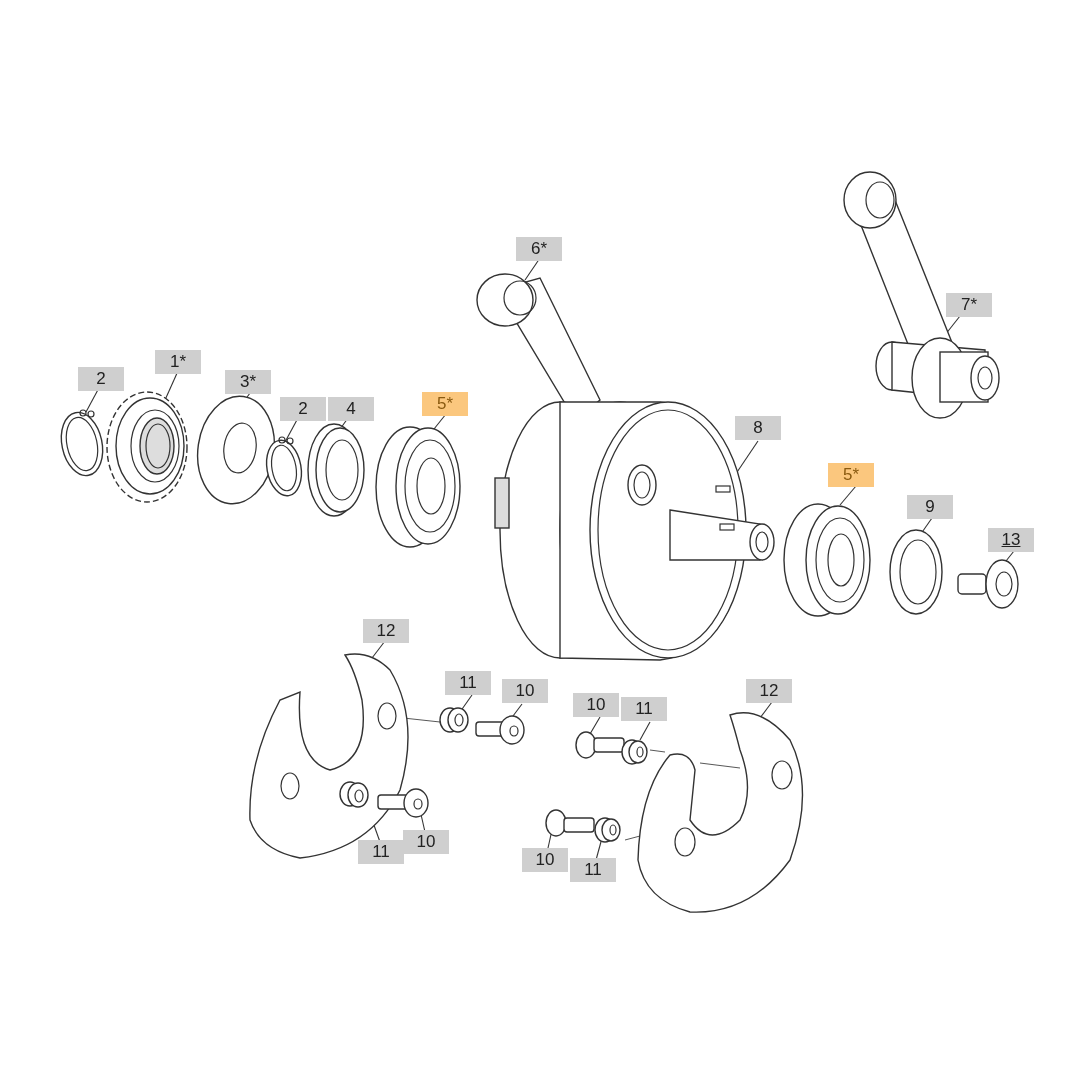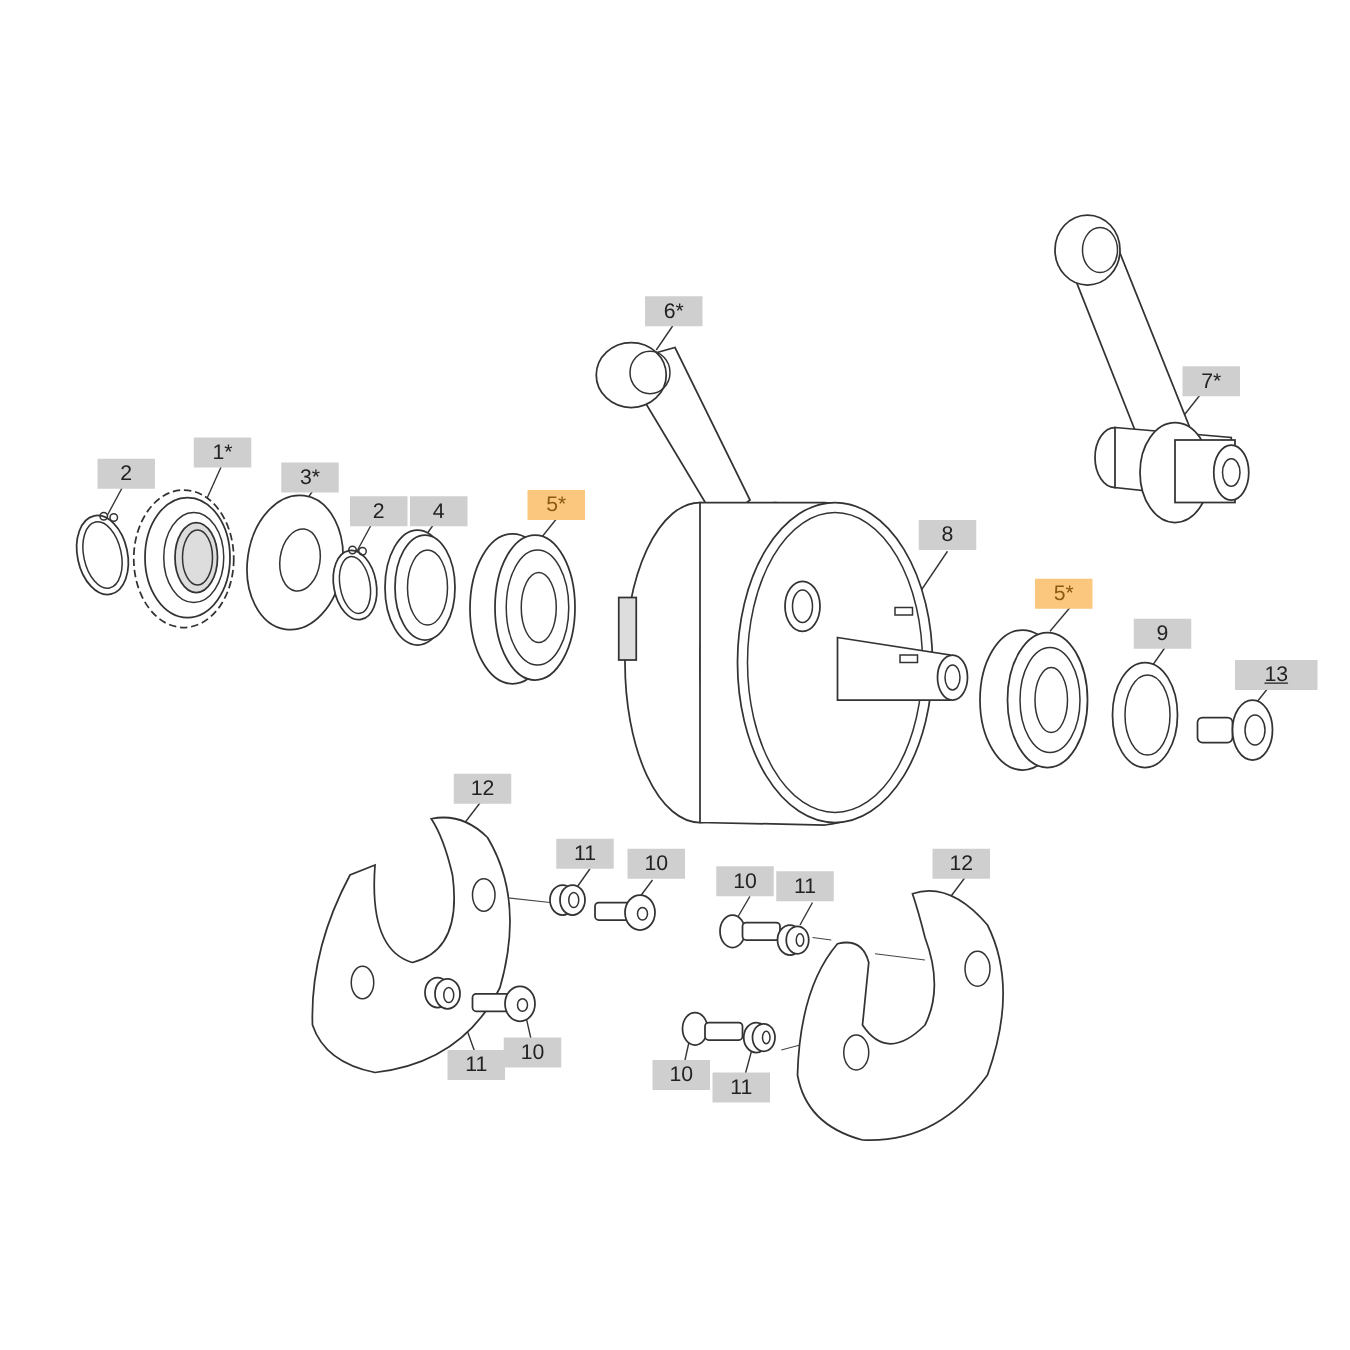--- a/index.html
+++ b/index.html
@@ -197,21 +197,21 @@
 <div class="lbl center" style="left:155px;top:350px;width:46px;">1*</div>
 <div class="lbl center" style="left:225px;top:370px;width:46px;">3*</div>
 <div class="lbl center" style="left:280px;top:397px;width:46px;">2</div>
 <div class="lbl center" style="left:328px;top:397px;width:46px;">4</div>
 <div class="lbl hl center" style="left:422px;top:392px;width:46px;">5*</div>
 <div class="lbl center" style="left:516px;top:237px;width:46px;">6*</div>
 <div class="lbl center" style="left:946px;top:293px;width:46px;">7*</div>
 <div class="lbl center" style="left:735px;top:416px;width:46px;">8</div>
 <div class="lbl hl center" style="left:828px;top:463px;width:46px;">5*</div>
 <div class="lbl center" style="left:907px;top:495px;width:46px;">9</div>
-<div class="lbl center" style="left:988px;top:528px;width:66px;text-decoration:underline;">13</div>
+<div class="lbl center" style="left:988px;top:528px;width:46px;text-decoration:underline;">13</div>
 <div class="lbl center" style="left:363px;top:619px;width:46px;">12</div>
 <div class="lbl center" style="left:445px;top:671px;width:46px;">11</div>
 <div class="lbl center" style="left:502px;top:679px;width:46px;">10</div>
 <div class="lbl center" style="left:358px;top:840px;width:46px;">11</div>
 <div class="lbl center" style="left:403px;top:830px;width:46px;">10</div>
 <div class="lbl center" style="left:573px;top:693px;width:46px;">10</div>
 <div class="lbl center" style="left:621px;top:697px;width:46px;">11</div>
 <div class="lbl center" style="left:746px;top:679px;width:46px;">12</div>
 <div class="lbl center" style="left:522px;top:848px;width:46px;">10</div>
 <div class="lbl center" style="left:570px;top:858px;width:46px;">11</div>

